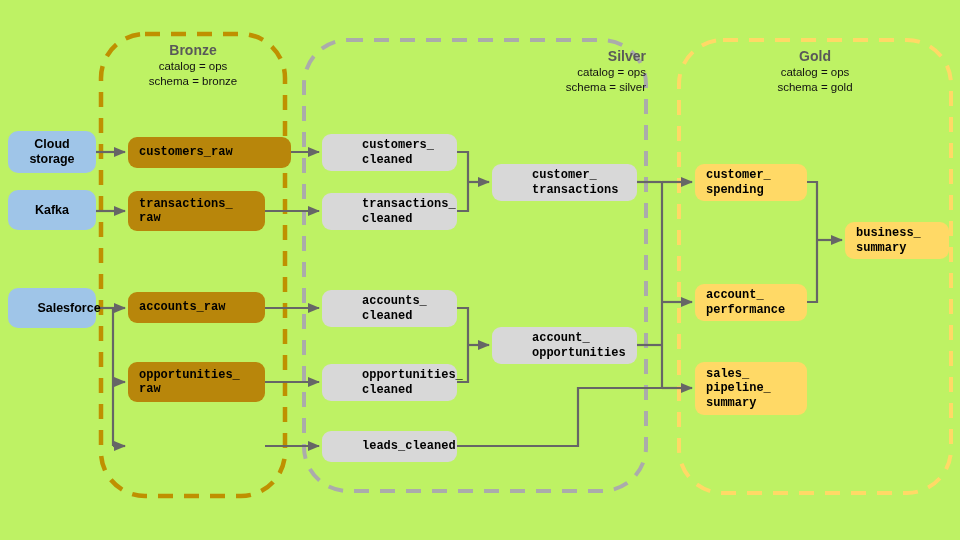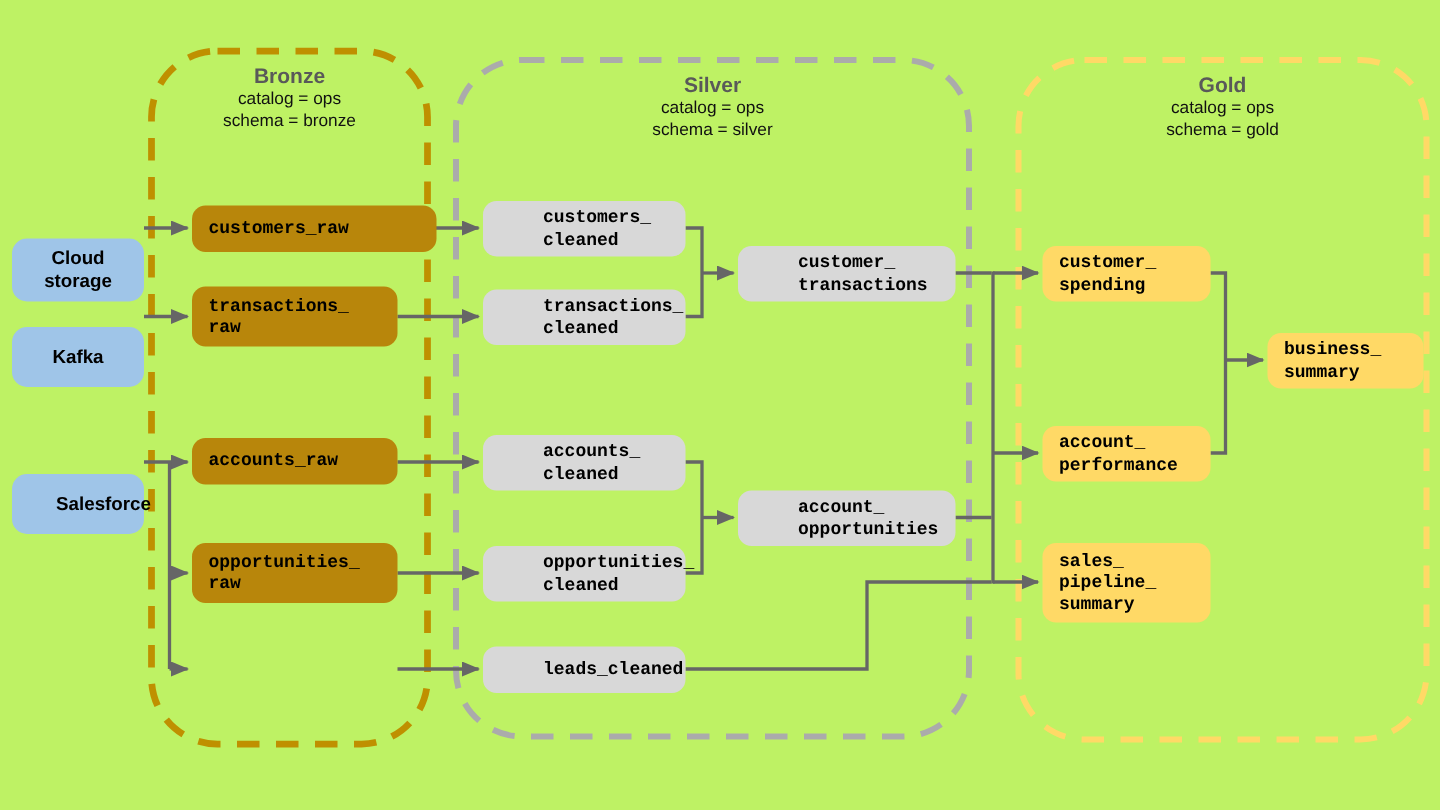--- a/index.html
+++ b/index.html
@@ -24,21 +24,21 @@
     font-weight:bold;font-size:12px;line-height:14.5px;
     color:var(--label_text);white-space:pre-line;
   }
   .bronze-n{background:var(--bronze_node);}
   .silver-n{background:var(--silver_node);padding-left:40px;}
   .gold-n{background:var(--gold_node);}
   .source-n{
     background:var(--source_node);
     font-family:"Liberation Sans",sans-serif;font-size:12.5px;line-height:15px;
     font-weight:bold;justify-content:center;text-align:center;
-    border-radius:10px;padding:0 6px;margin-top:28px;
+    border-radius:10px;padding:0 6px;
   }
 </style>
 </head>
 <body>
 
 <div id="canvas">
 
   <svg id="edges-layer" width="960" height="540" viewBox="0 0 960 540" xmlns="http://www.w3.org/2000/svg">
     <defs>
       <marker id="arrow-head" markerUnits="userSpaceOnUse" markerWidth="13" markerHeight="11" refX="11" refY="5" orient="auto">
@@ -78,21 +78,21 @@
 
     <path class="edge" d="M807 182 L817 182 L817 302 L807 302"></path>
     <path class="edge" d="M817 240 L842 240" marker-end="url(#arrow-head)"></path>
   </svg>
 
   <div class="layer-header" style="left:101px;top:42px;width:184px;">
     <div class="layer-title">Bronze</div>
     <div class="layer-sub">catalog = ops</div>
     <div class="layer-sub">schema = bronze</div>
   </div>
-  <div class="layer-header" style="left:304px;top:48px;width:342px;">
+  <div class="layer-header" style="left:304px;top:48px;width:342px;text-align:right;">
     <div class="layer-title">Silver</div>
     <div class="layer-sub">catalog = ops</div>
     <div class="layer-sub">schema = silver</div>
   </div>
   <div class="layer-header" style="left:679px;top:48px;width:272px;">
     <div class="layer-title">Gold</div>
     <div class="layer-sub">catalog = ops</div>
     <div class="layer-sub">schema = gold</div>
   </div>
 

